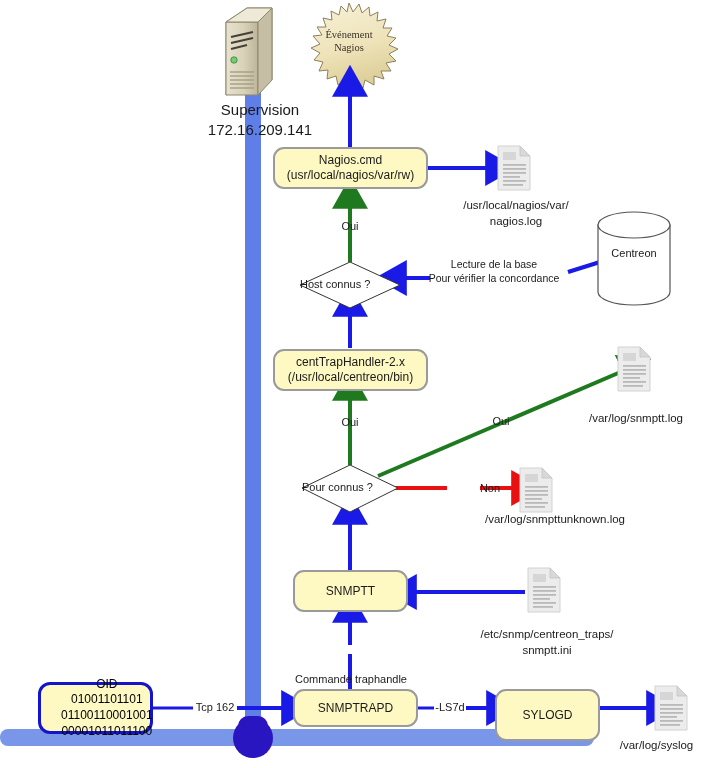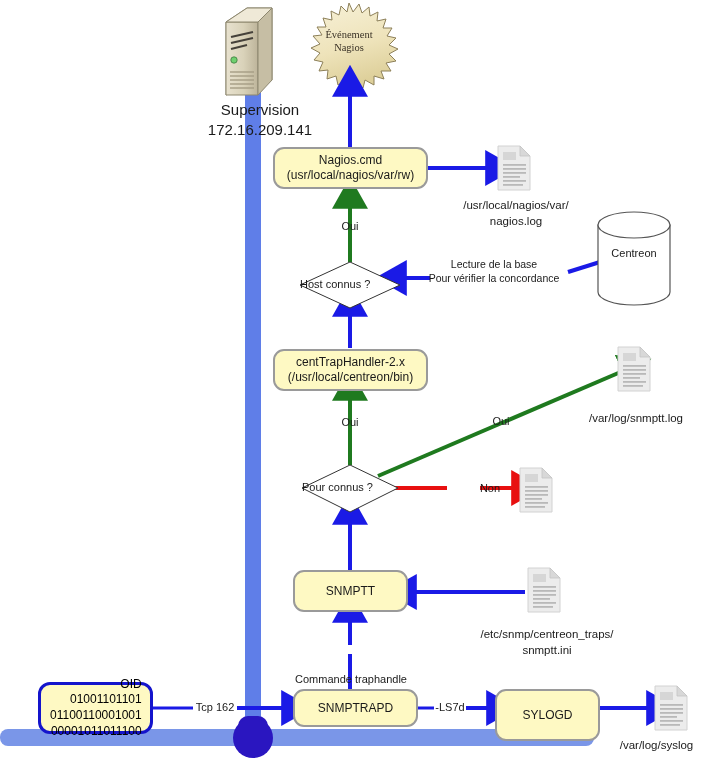--- a/index.html
+++ b/index.html
@@ -15,22 +15,22 @@
     display:flex;align-items:center;justify-content:center;
     text-align:center;line-height:1.25;
     background:#fef9c3;
   }
   .rrect{
     border:2px solid #9a9a9a;border-radius:11px;
     font-size:12px;color:#1a1a1a;
   }
   .oidbox{
     border:3px solid #1414cc;border-radius:12px;
-    font-size:12px;color:#000;text-align:right;
-    justify-content:flex-start;padding:4px 9px;line-height:1.3;
+    font-size:12px;color:#000;text-align:center;
+    justify-content:flex-start;padding:4px 20px;line-height:1.3;
   }
   .lbl{
     position:absolute;font-size:11px;color:#1a1a1a;
     text-align:center;line-height:1.3;white-space:pre-line;
   }
   .lbl.small{font-size:10.5px;}
   .caption{
     position:absolute;font-size:11.5px;color:#1a1a1a;
     text-align:center;line-height:1.35;white-space:pre-line;
   }
@@ -229,19 +229,20 @@
 
   <div class="lbl" style="left:431px;top:700px;width:38px;">-LS7d</div>
 
   <div class="lbl" style="left:281px;top:644px;width:140px;margin-top:28px;">Commande traphandle</div>
 
   <div class="caption" style="left:432px;top:198px;width:168px;">/usr/local/nagios/var/
 nagios.log</div>
 
   <div class="caption" style="left:566px;top:411px;width:140px;">/var/log/snmptt.log</div>
 
+  <div class="caption" style="left:455px;top:512px;width:200px;">/var/log/snmpttunknown.log</div>
 
   <div class="caption" style="left:462px;top:627px;width:170px;">/etc/snmp/centreon_traps/
 snmptt.ini</div>
 
   <div class="caption" style="left:600px;top:738px;width:113px;">/var/log/syslog</div>
 
 </div>
 
 </body></html>

